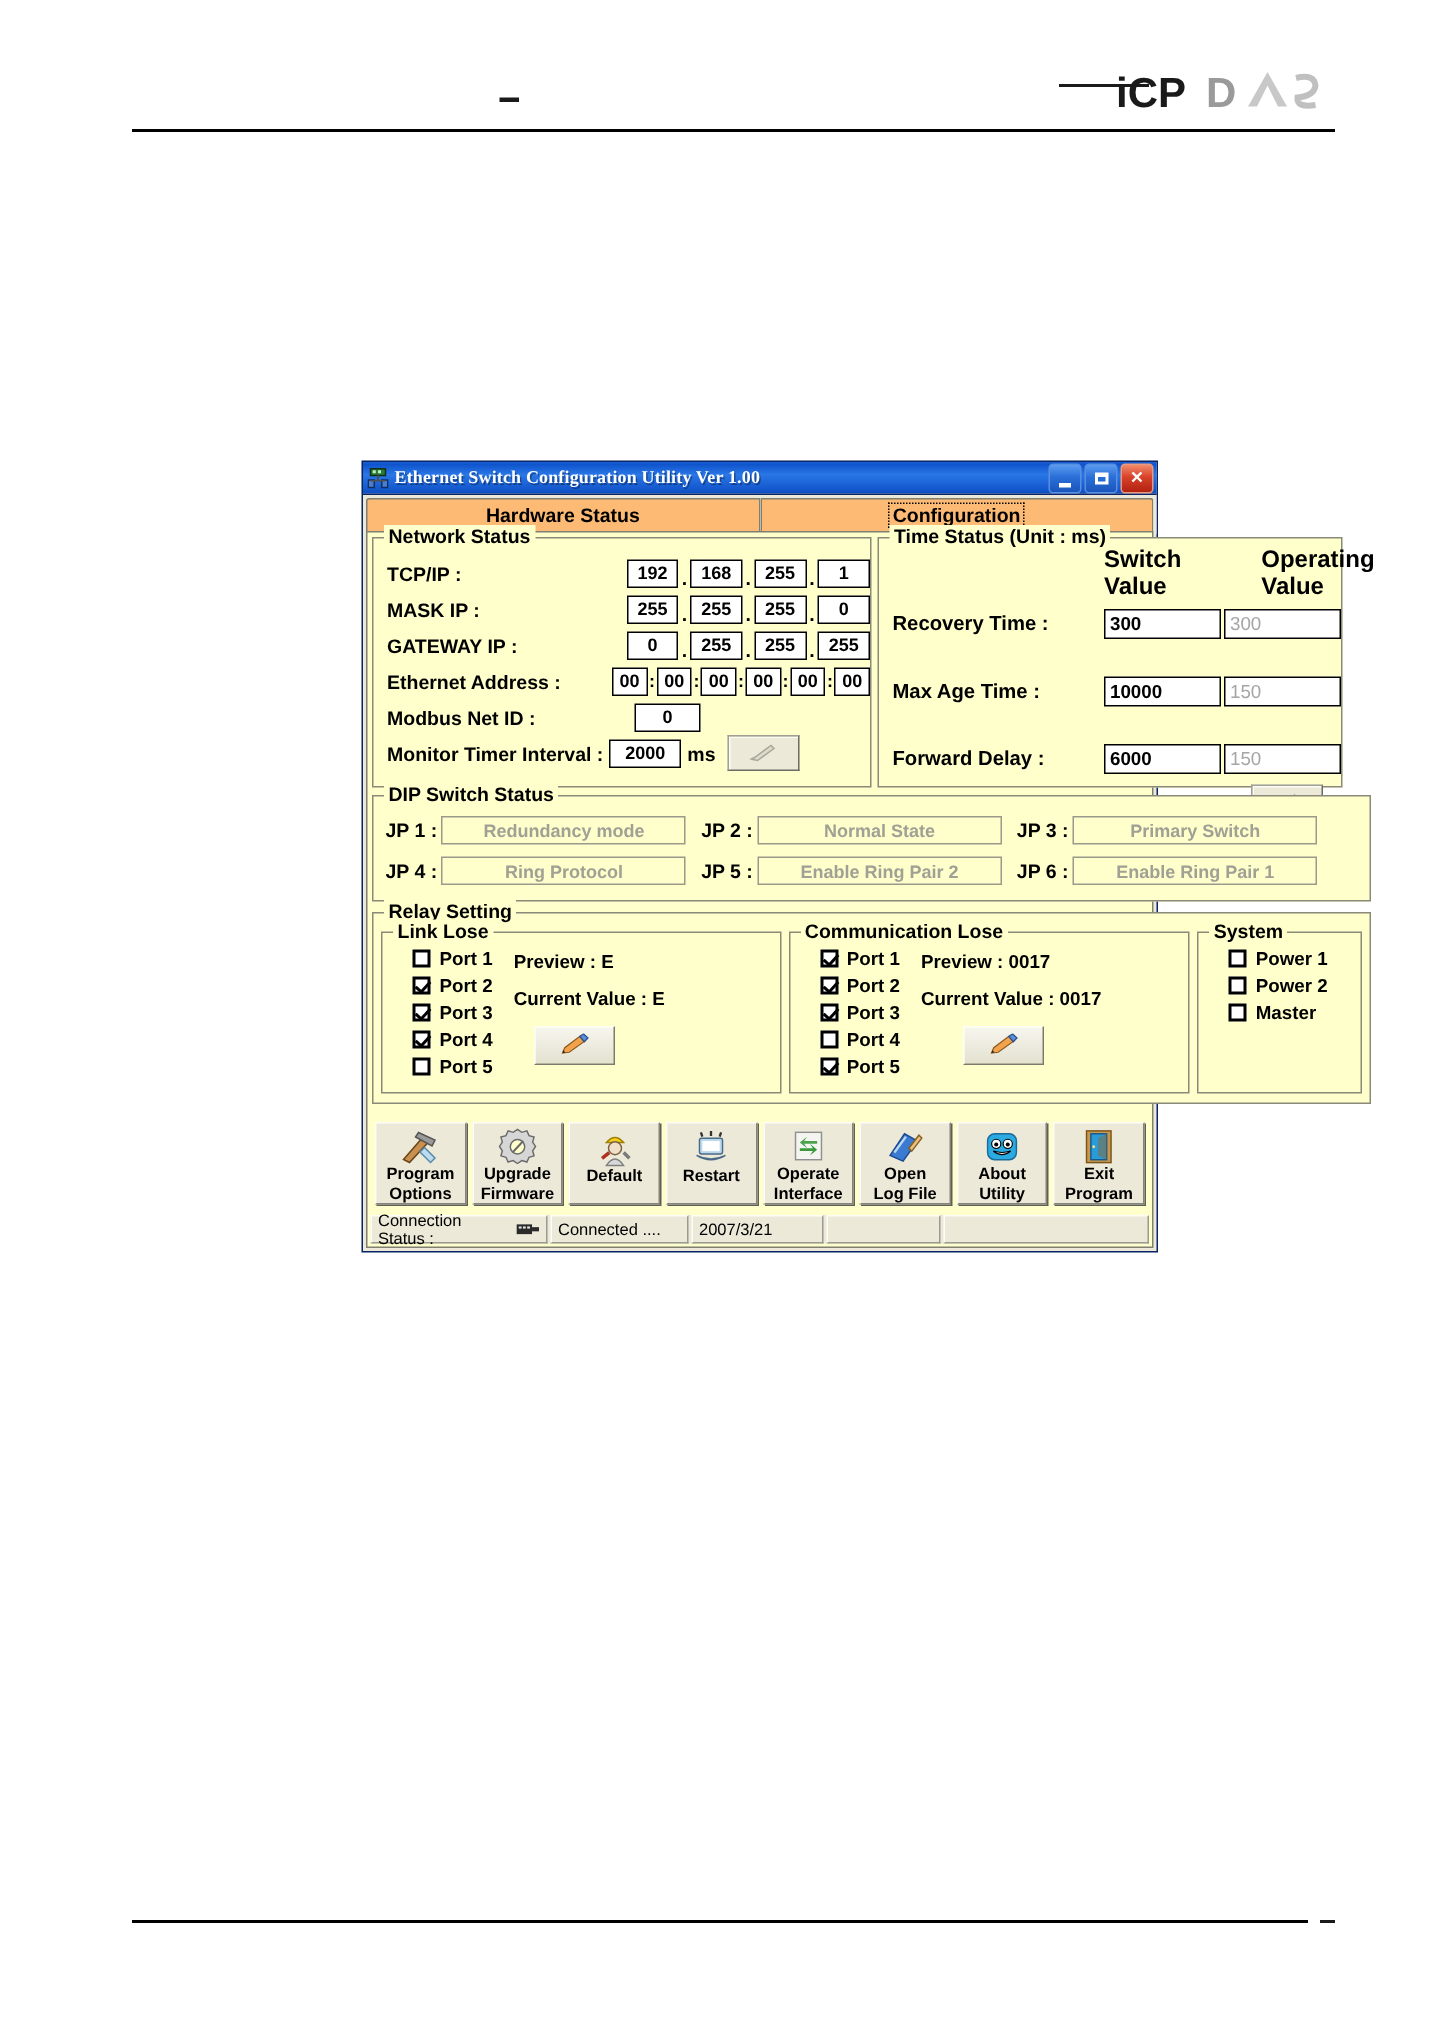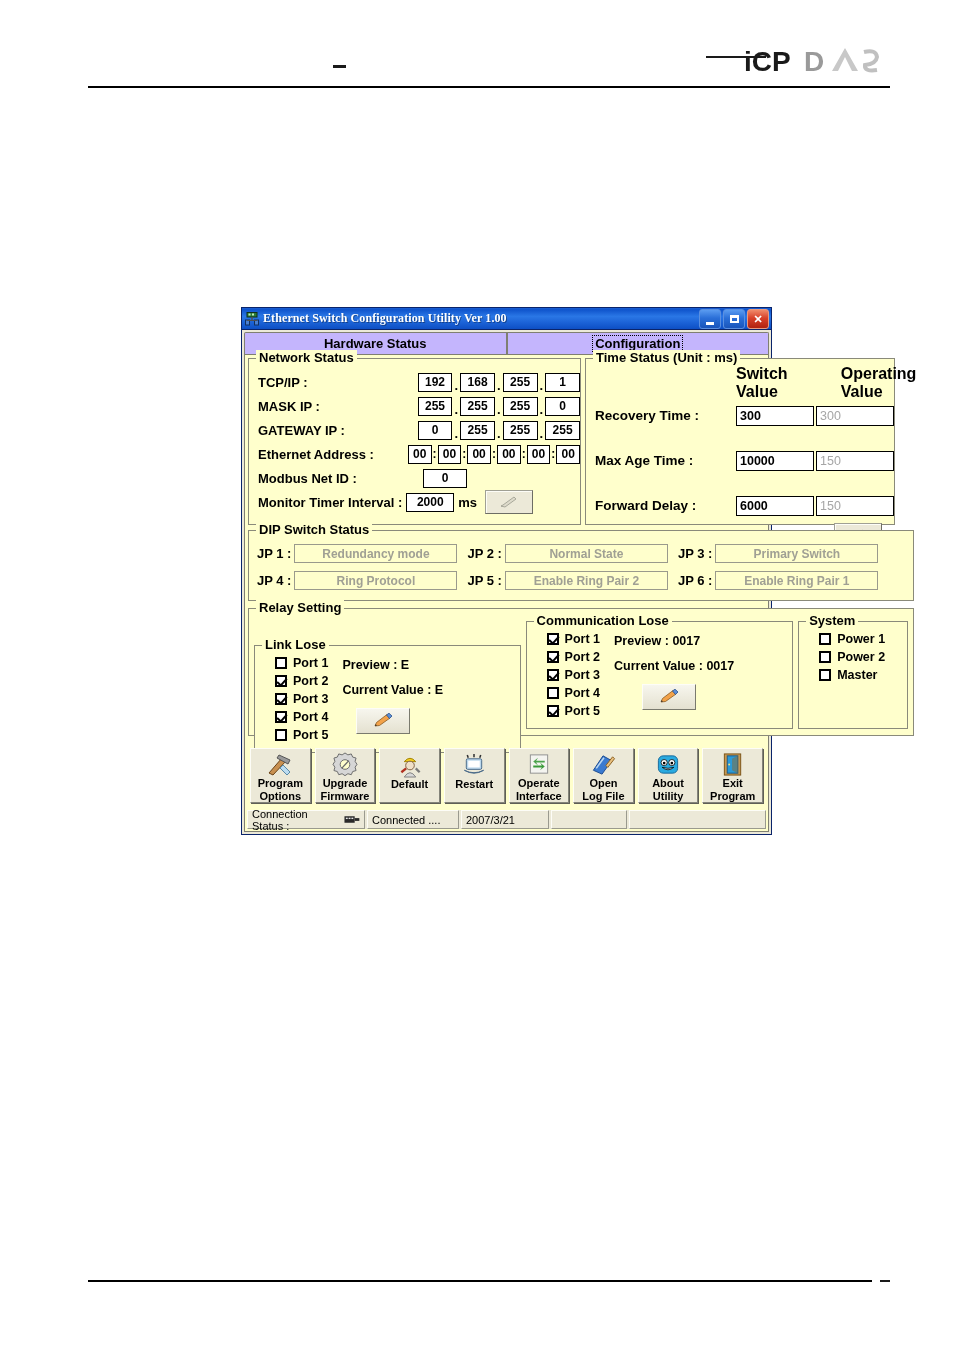--- a/index.html
+++ b/index.html
@@ -55,21 +55,21 @@
   .win-btn .g{position:absolute;left:0;top:0;right:0;bottom:0;
     display:flex;align-items:center;justify-content:center;
     color:#fff;font-size:11px;font-weight:bold;font-family:"Liberation Sans",sans-serif;line-height:1;}
   .win-btn.min .g{align-items:flex-end;padding-bottom:3px;}
   .min-bar{width:8px;height:3px;background:#fff;}
   .max-sq{width:9px;height:8px;border:2px solid #fff;border-top-width:3px;box-sizing:border-box;}
 
   
   .tabstrip{height:24px;position:relative;background:#ece9d8;padding:2px 2px 0 2px;display:flex;}
   .tab{
-    flex:1;height:22px;background:#c4b5fd;
+    flex:1;height:22px;background:#fdba74;
     border:1px solid #7f7f72;border-bottom:none;
     display:flex;align-items:center;justify-content:center;
     font-size:13px;font-weight:bold;color:#000;
     box-sizing:border-box;position:relative;
   }
   .tab.left{border-top-left-radius:2px;}
   .tab.right{border-top-right-radius:2px;}
   .tab .focusring{border:1px dotted #000;padding:0 2px;}
 
   .client{
@@ -131,21 +131,21 @@
     width:163px;height:19px;background:#ffffcc;border:1px solid #9a9a8c;box-sizing:border-box;
     display:flex;align-items:center;justify-content:center;
     font-size:12px;color:#a0a094;font-weight:bold;margin-right:10px;
   }
 
   
   #relay-setting{width:666px;height:128px;margin-top:7px;padding:12px 5px 5px 5px;}
   .relay-inner{display:flex;gap:5px;}
   .sub-gb{position:relative;border:1px solid #8a8a7a;background:#ffffcc;box-sizing:border-box;height:108px;}
   .sub-gb > .gb-title{position:absolute;top:-9px;left:7px;background:#ffffcc;padding:0 3px;font-size:13px;font-weight:bold;}
-  #link-lose{width:267px;margin-top:24px;}
+  #link-lose{width:267px;}
   #comm-lose{width:268px;}
   #system-grp{width:110px;}
   .port-col{margin:8px 0 0 8px;}
   .cbrow{display:flex;align-items:center;height:18px;padding-left:12px;}
   .cb{
     width:12px;height:12px;border:2px solid #000;background:#fff;box-sizing:border-box;
     margin-right:6px;position:relative;flex:0 0 auto;
   }
   .cb.checked::after{
     content:"";position:absolute;left:2px;top:-1px;width:4px;height:8px;

